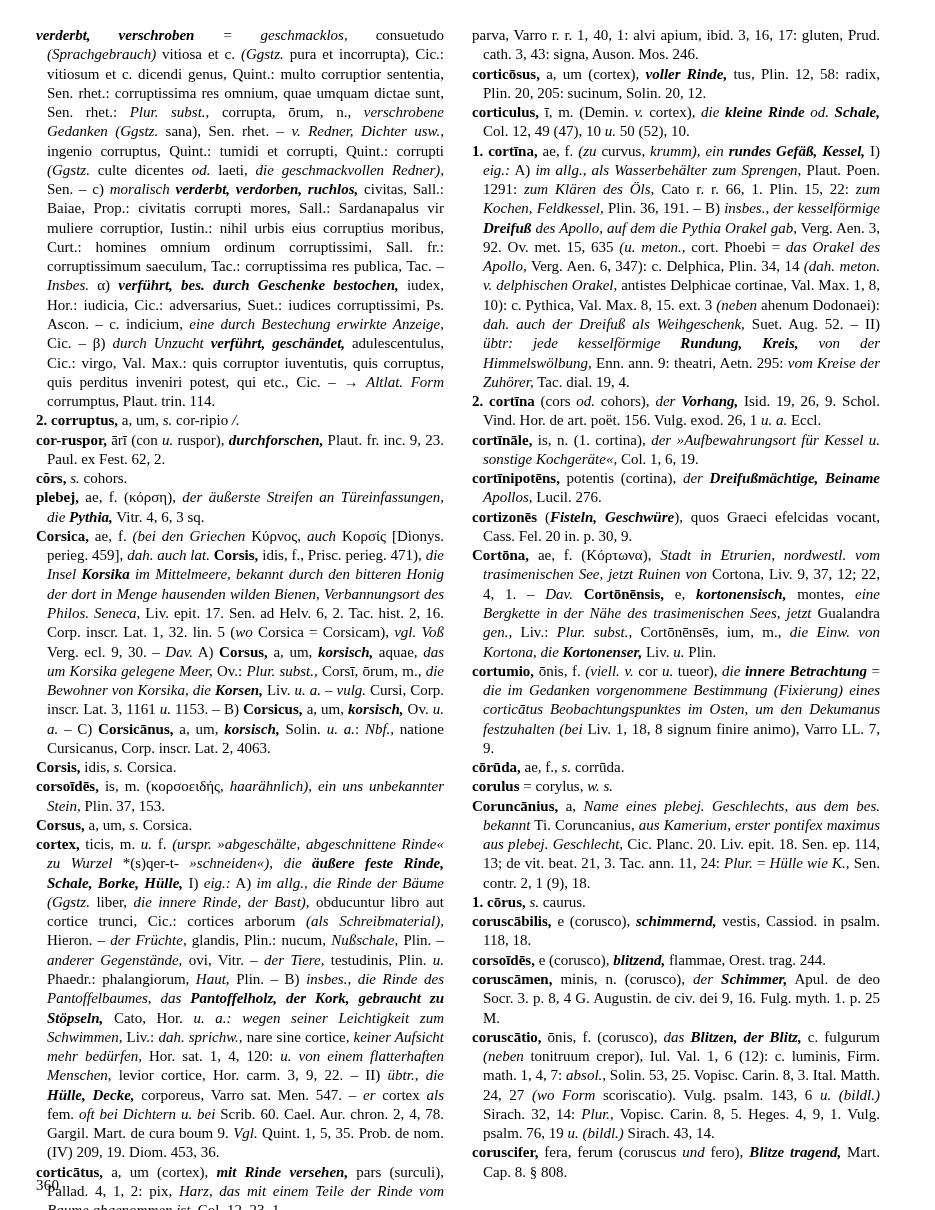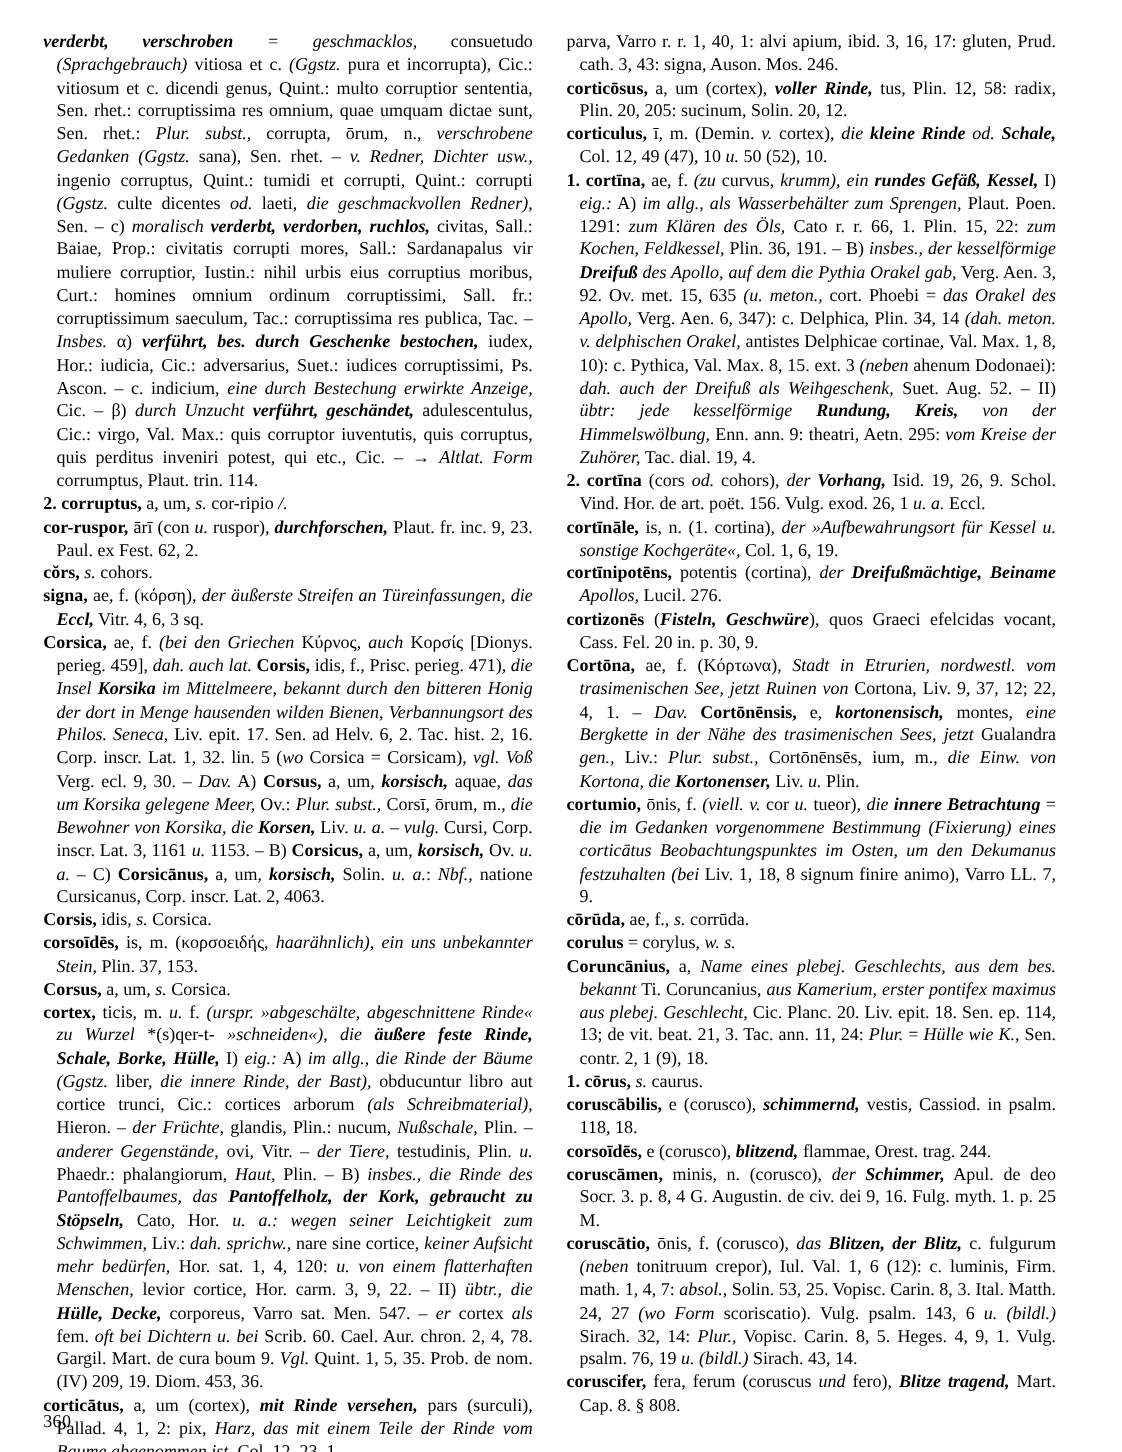--- a/index.html
+++ b/index.html
@@ -59,21 +59,21 @@
 </head>
 <body>
 
 <div id="page">
   <div class="columns">
     <div class="col" id="col-left">
         <p class="entry"><b><i>verderbt, verschroben</i></b> <i>= geschmacklos,</i> consuetudo <i>(Sprachgebrauch)</i> vitiosa et c. <i>(Ggstz.</i> pura et incorrupta), Cic.: vitiosum et c. dicendi genus, Quint.: multo corruptior sententia, Sen. rhet.: corruptissima res omnium, quae umquam dictae sunt, Sen. rhet.: <i>Plur. subst.,</i> corrupta, ōrum, n., <i>verschrobene Gedanken (Ggstz.</i> sana), Sen. rhet. – <i>v. Redner, Dichter usw.,</i> ingenio corruptus, Quint.: tumidi et corrupti, Quint.: corrupti <i>(Ggstz.</i> culte dicentes <i>od.</i> laeti, <i>die geschmackvollen Redner),</i> Sen. – c) <i>moralisch</i> <b><i>verderbt, verdorben, ruchlos,</i></b> civitas, Sall.: Baiae, Prop.: civitatis corrupti mores, Sall.: Sardanapalus vir muliere corruptior, Iustin.: nihil urbis eius corruptius moribus, Curt.: homines omnium ordinum corruptissimi, Sall. fr.: corruptissimum saeculum, Tac.: corruptissima res publica, Tac. – <i>Insbes.</i> α) <b><i>verführt, bes. durch Geschenke</i></b> <b><i>bestochen,</i></b> iudex, Hor.: iudicia, Cic.: adversarius, Suet.: iudices corruptissimi, Ps. Ascon. – c. indicium, <i>eine durch Bestechung erwirkte Anzeige,</i> Cic. – β) <i>durch Unzucht</i> <b><i>verführt, geschändet,</i></b> adulescentulus, Cic.: virgo, Val. Max.: quis corruptor iuventutis, quis corruptus, quis perditus inveniri potest, qui etc., Cic. – → <i>Altlat. Form</i> corrumptus, Plaut. trin. 114.</p>
         <p class="entry"><b>2. corruptus,</b> a, um, <i>s.</i> cor-ripio <i>/.</i></p>
         <p class="entry"><b>cor-ruspor,</b> ārī (con <i>u.</i> ruspor), <b><i>durchforschen,</i></b> Plaut. fr. inc. 9, 23. Paul. ex Fest. 62, 2.</p>
         <p class="entry"><b>cŏrs,</b> <i>s.</i> cohors.</p>
-        <p class="entry"><b>signa,</b> ae, f. (κόρση), <i>der äußerste Streifen an Türeinfassungen, die</i> <b><i>Eccl,</i></b> Vitr. 4, 6, 3 sq.</p>
+        <p class="entry"><b>plebej,</b> ae, f. (κόρση), <i>der äußerste Streifen an Türeinfassungen, die</i> <b><i>Pythia,</i></b> Vitr. 4, 6, 3 sq.</p>
         <p class="entry"><b>Corsica,</b> ae, f. <i>(bei den Griechen</i> Κύρνος, <i>auch</i> Κορσίς [Dionys. perieg. 459], <i>dah. auch lat.</i> <b>Corsis,</b> idis, f., Prisc. perieg. 471), <i>die Insel</i> <b><i>Korsika</i></b> <i>im Mittelmeere, bekannt durch den bitteren Honig der dort in Menge hausenden wilden Bienen, Verbannungsort des Philos. Seneca,</i> Liv. epit. 17. Sen. ad Helv. 6, 2. Tac. hist. 2, 16. Corp. inscr. Lat. 1, 32. lin. 5 (<i>wo</i> Corsica = Corsicam), <i>vgl. Voß</i> Verg. ecl. 9, 30. – <i>Dav.</i> A) <b>Corsus,</b> a, um, <b><i>korsisch,</i></b> aquae, <i>das um Korsika gelegene Meer,</i> Ov.: <i>Plur. subst.,</i> Corsī, ōrum, m., <i>die Bewohner von Korsika, die</i> <b><i>Korsen,</i></b> Liv. <i>u. a.</i> – <i>vulg.</i> Cursi, Corp. inscr. Lat. 3, 1161 <i>u.</i> 1153. – B) <b>Corsicus,</b> a, um, <b><i>korsisch,</i></b> Ov. <i>u. a.</i> – C) <b>Corsicānus,</b> a, um, <b><i>korsisch,</i></b> Solin. <i>u. a.</i>: <i>Nbf.,</i> natione Cursicanus, Corp. inscr. Lat. 2, 4063.</p>
         <p class="entry"><b>Corsis,</b> idis, <i>s.</i> Corsica.</p>
         <p class="entry"><b>corsoīdēs,</b> is, m. (κορσοειδής, <i>haarähnlich), ein uns unbekannter Stein,</i> Plin. 37, 153.</p>
         <p class="entry"><b>Corsus,</b> a, um, <i>s.</i> Corsica.</p>
         <p class="entry"><b>cortex,</b> ticis, m. <i>u.</i> f. <i>(urspr. »abgeschälte, abgeschnittene Rinde« zu Wurzel</i> *(s)qer-t- <i>»schneiden«), die</i> <b><i>äußere feste Rinde, Schale, Borke, Hülle,</i></b> I) <i>eig.:</i> A) <i>im allg., die Rinde der Bäume (Ggstz.</i> liber, <i>die innere Rinde, der Bast),</i> obducuntur libro aut cortice trunci, Cic.: cortices arborum <i>(als Schreibmaterial),</i> Hieron. – <i>der Früchte,</i> glandis, Plin.: nucum, <i>Nußschale,</i> Plin. – <i>anderer Gegenstände,</i> ovi, Vitr. – <i>der Tiere,</i> testudinis, Plin. <i>u.</i> Phaedr.: phalangiorum, <i>Haut,</i> Plin. – B) <i>insbes., die Rinde des Pantoffelbaumes, das</i> <b><i>Pantoffelholz, der</i></b> <b><i>Kork, gebraucht zu Stöpseln,</i></b> Cato, Hor. <i>u. a.: wegen seiner Leichtigkeit zum Schwimmen,</i> Liv.: <i>dah. sprichw.,</i> nare sine cortice, <i>keiner Aufsicht mehr bedürfen,</i> Hor. sat. 1, 4, 120: <i>u. von einem flatterhaften Menschen,</i> levior cortice, Hor. carm. 3, 9, 22. – II) <i>übtr., die</i> <b><i>Hülle, Decke,</i></b> corporeus, Varro sat. Men. 547. – <i>er</i> cortex <i>als</i> fem. <i>oft bei Dichtern u. bei</i> Scrib. 60. Cael. Aur. chron. 2, 4, 78. Gargil. Mart. de cura boum 9. <i>Vgl.</i> Quint. 1, 5, 35. Prob. de nom. (IV) 209, 19. Diom. 453, 36.</p>
         <p class="entry"><b>corticātus,</b> a, um (cortex), <b><i>mit Rinde versehen,</i></b> pars (surculi), Pallad. 4, 1, 2: pix, <i>Harz, das mit einem Teile der Rinde vom Baume abgenommen ist,</i> Col. 12, 23, 1.</p>
         <p class="entry"><b>corticeus</b> (corticius), a, um (cortex), <b><i>aus Rinde</i></b> <i>od.</i> <b><i>Kork,</i></b> pila</p>
       </div>
     <div class="col" id="col-right">
         <p class="entry">parva, Varro r. r. 1, 40, 1: alvi apium, ibid. 3, 16, 17: gluten, Prud. cath. 3, 43: signa, Auson. Mos. 246.</p>

